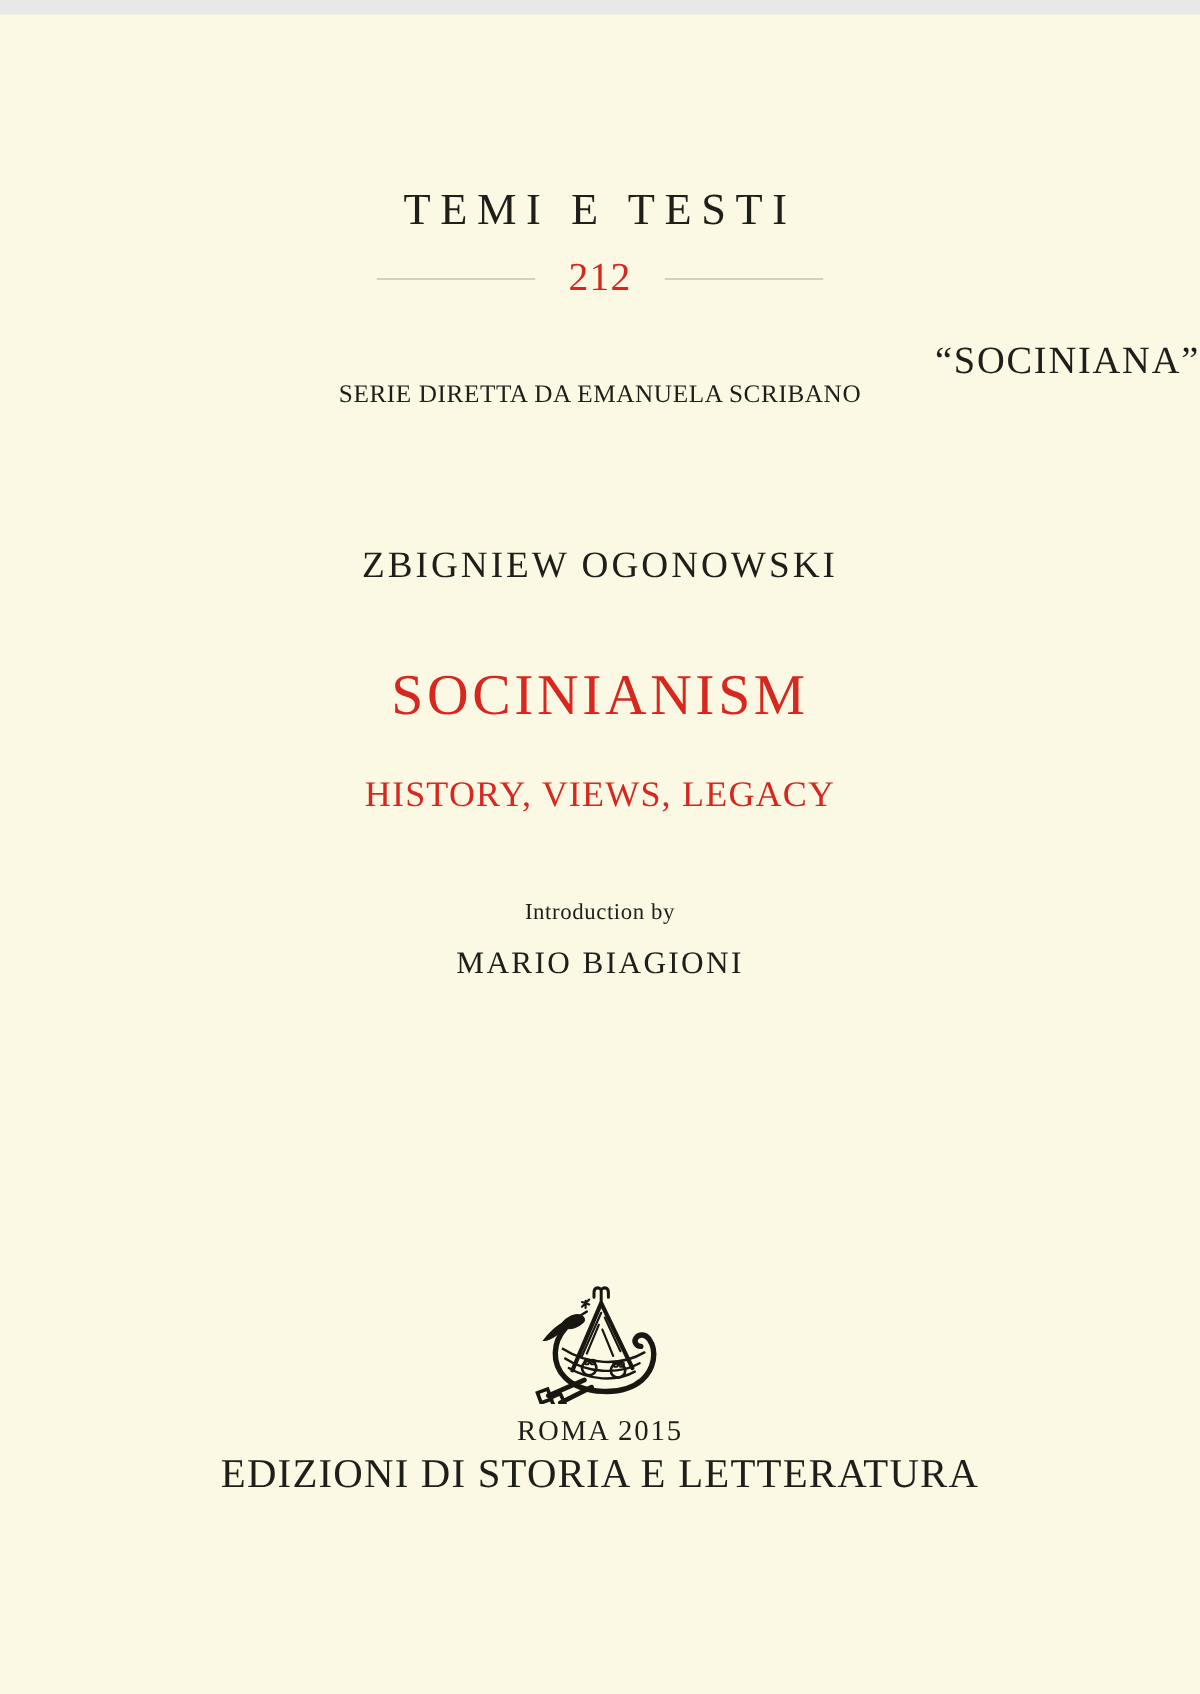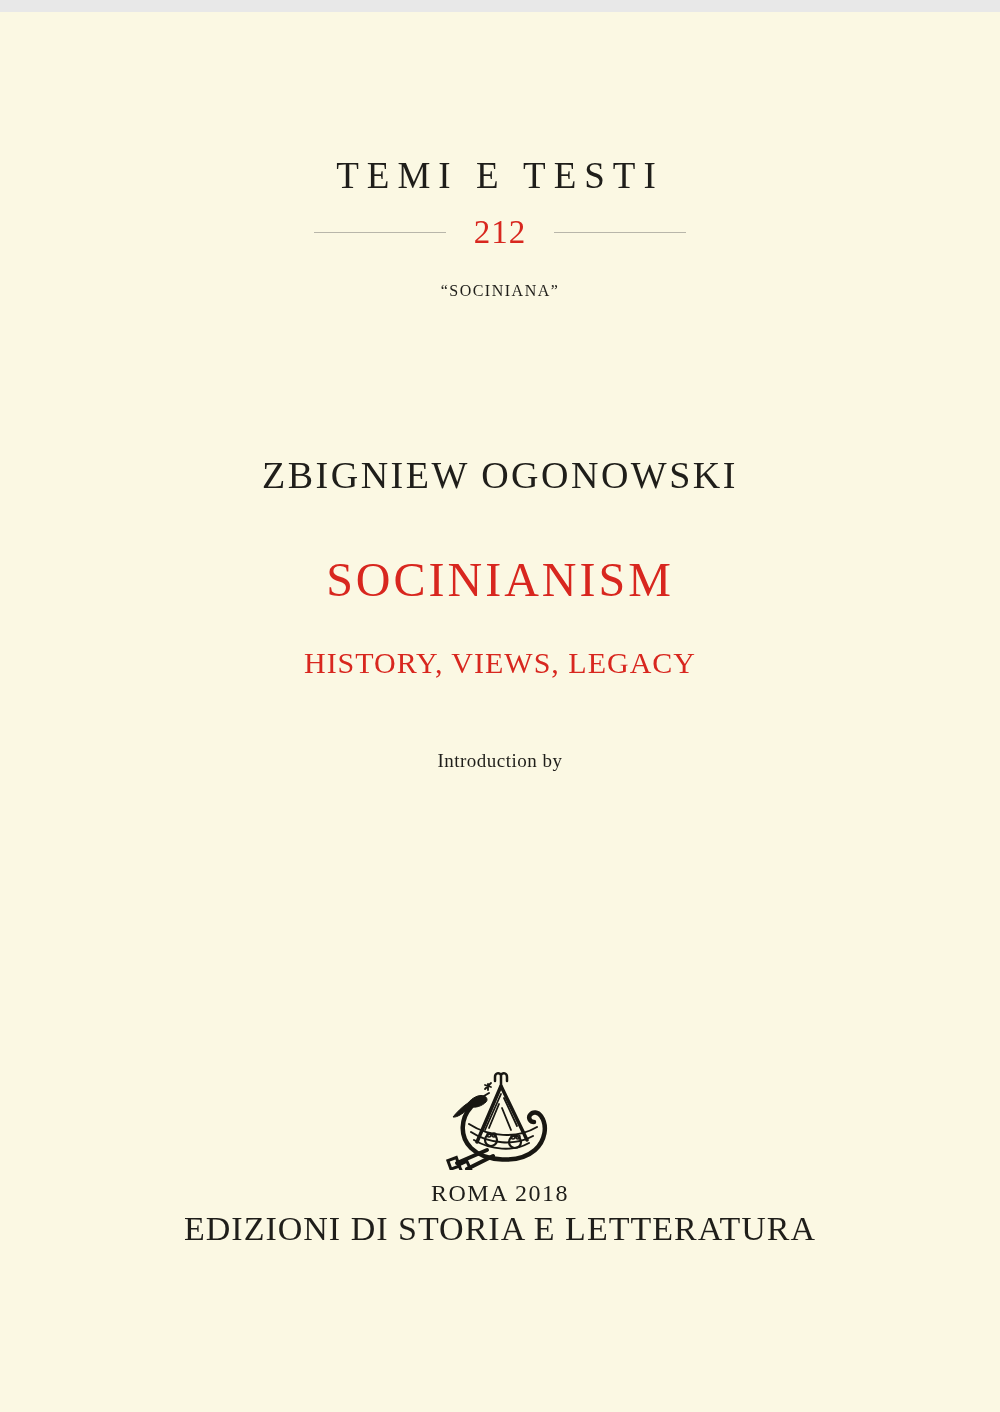--- a/index.html
+++ b/index.html
@@ -42,31 +42,32 @@
   }
   .series-number{
     color:var(--accent-red);
     font-size:33px;
     letter-spacing:1px;
     line-height:1;
     padding:0 4px;
   }
   .subseries{
     top:270px;
-    font-size:16px;
+    font-size:32px;
     letter-spacing:1.5px;
+    text-align:right;
   }
   .subseries-director{
     top:304px;
     font-size:21px;
     letter-spacing:0.5px;
   }
   .author{
     top:441px;
-    font-size:38px;
+    font-size:31px;
     letter-spacing:2.5px;
   }
   .title{
     top:540px;
     font-size:48px;
     letter-spacing:3px;
     color:var(--accent-red);
   }
   .subtitle{
     top:634px;
@@ -108,29 +109,31 @@
   <div class="line series-name">TEMI E TESTI</div>
 
   <div class="series-number-row">
     <div class="rule"></div>
     <div class="series-number">212</div>
     <div class="rule"></div>
   </div>
 
   <div class="line subseries">“SOCINIANA”</div>
 
+  <div class="line subseries-director">SERIE DIRETTA DA EMANUELA SCRIBANO</div>
 
   <div class="line author">ZBIGNIEW OGONOWSKI</div>
 
   <div class="line subtitle">HISTORY, VIEWS, LEGACY</div>
 
   <div class="line title">SOCINIANISM</div>
 
   <div class="line intro-label">Introduction by</div>
 
+  <div class="line intro-author">MARIO BIAGIONI</div>
 
   <div class="logo-wrap">
 
     <svg width="118" height="100" viewBox="0 0 118 100" fill="none" stroke="#181712" stroke-linecap="round">
 
       <path d="M46 80 L16 93" stroke-width="4"></path>
       <rect x="8" y="89" width="9" height="9" transform="rotate(-20 12 93)" stroke-width="3"></rect>
       <path d="M52 86 L26 99" stroke-width="4"></path>
       <rect x="19" y="93" width="9" height="9" transform="rotate(-25 23 97)" stroke-width="3"></rect>
 
@@ -153,17 +156,17 @@
       <circle cx="72" cy="67" r="2" stroke-width="1.6"></circle>
       <circle cx="77" cy="67" r="2" stroke-width="1.6"></circle>
 
       <path d="M30 37 C 24 42, 16 48, 12 47 C 16 42, 22 36, 27 33 C 31 28, 38 24, 43 26 C 46 27, 47 30, 45 32 C 41 36, 35 38, 30 37 Z" fill="#181712" stroke-width="1"></path>
       <path d="M43 26 L48 23" stroke-width="2"></path>
 
       <path d="M47 14 L47 20 M44 15 L50 17 M44 19 L50 13" stroke-width="1.8"></path>
     </svg>
   </div>
 
-  <div class="line place-year">ROMA 2018</div>
+  <div class="line place-year">ROMA 2015</div>
 
   <div class="line publisher">EDIZIONI DI STORIA E LETTERATURA</div>
 
 </div>
 
 </body></html>

